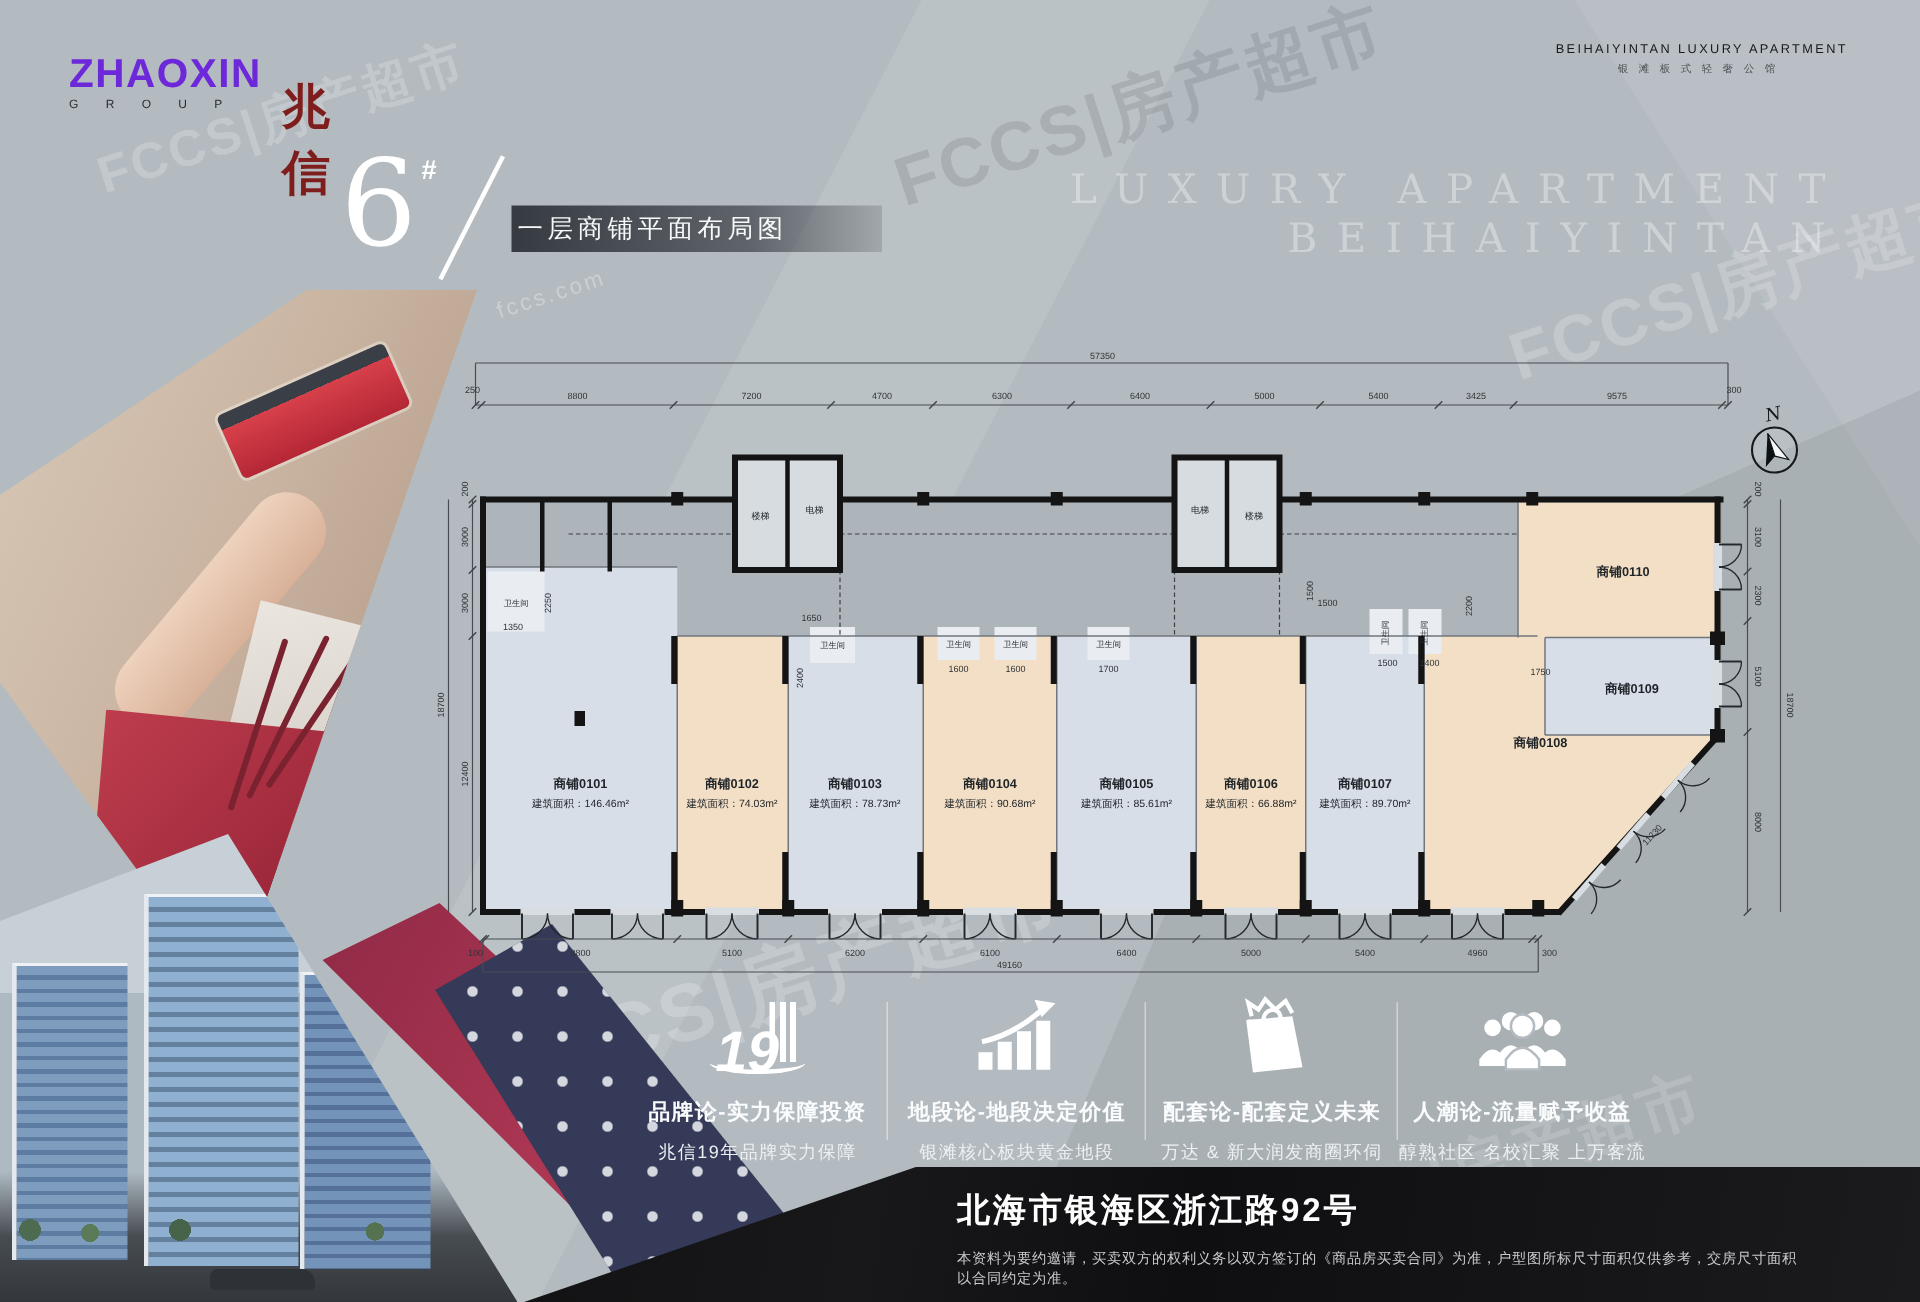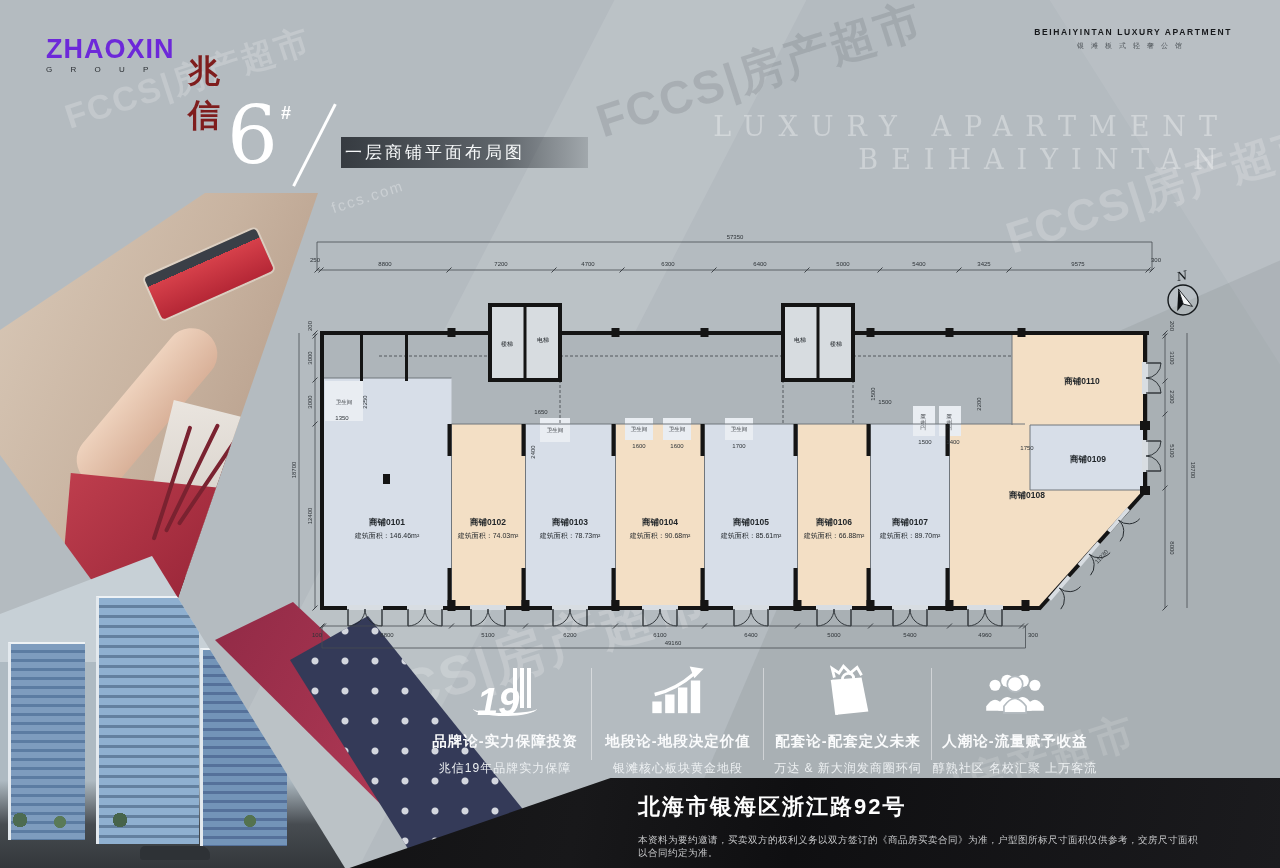--- a/index.html
+++ b/index.html
@@ -19,21 +19,21 @@
   .wm.dark{color:rgba(70,76,82,0.16);}
   .wm.site{font-weight:normal;color:rgba(255,255,255,0.30);}
   
   .brand{left:46px;top:36px;}
   .brand-en{font-size:27px;font-weight:bold;color:#6d28d9;letter-spacing:1px;line-height:27px;}
   .brand-group{font-size:8px;color:#2a2e32;letter-spacing:8px;margin-top:2px;}
   .brand-cn{position:absolute;left:142px;top:14px;font-size:32px;font-weight:bold;color:#7f1d1d;letter-spacing:3px;}
   
   .project{right:48px;top:24px;text-align:center;}
   .project-cn{font-size:38px;font-weight:bold;color:#17191c;letter-spacing:6px;}
-  .project-en{font-size:8.5px;color:#17191c;letter-spacing:1.6px;margin-top:3px;font-weight:bold;}
+  .project-en{font-size:8.5px;color:#17191c;letter-spacing:1.6px;margin-top:3px;font-weight:normal;}
   .project-tag{font-size:7px;color:#4c5257;letter-spacing:7px;margin-top:4px;}
   
   .bigwm{right:50px;top:110px;text-align:right;color:rgba(255,255,255,0.34);
          font-family:"DejaVu Serif","Liberation Serif",serif;}
   .bigwm div{font-size:27px;letter-spacing:13px;line-height:33px;}
   
   .blockno{left:227px;top:96px;color:#fff;font-family:"DejaVu Serif","Liberation Serif",serif;font-size:80px;line-height:80px;}
   .blockhash{left:281px;top:103px;color:#fff;font-size:18px;font-weight:bold;}
   .slash{left:313px;top:99px;width:2.5px;height:92px;background:#fff;transform:rotate(27deg);}
   .titlebar{left:341px;top:137px;width:247px;height:31px;

